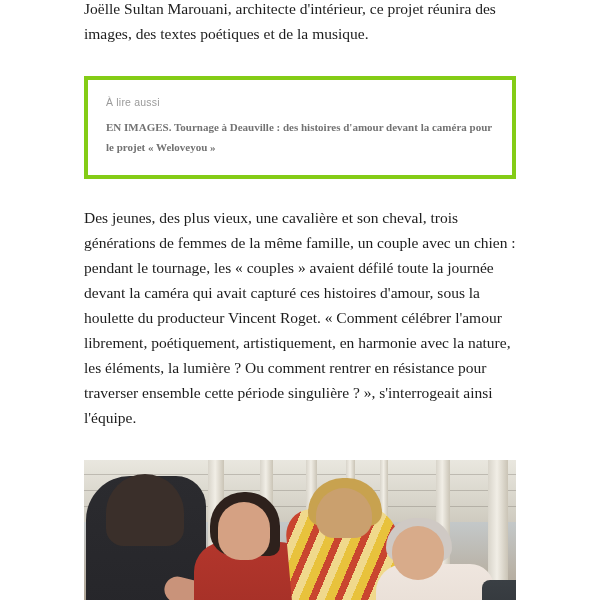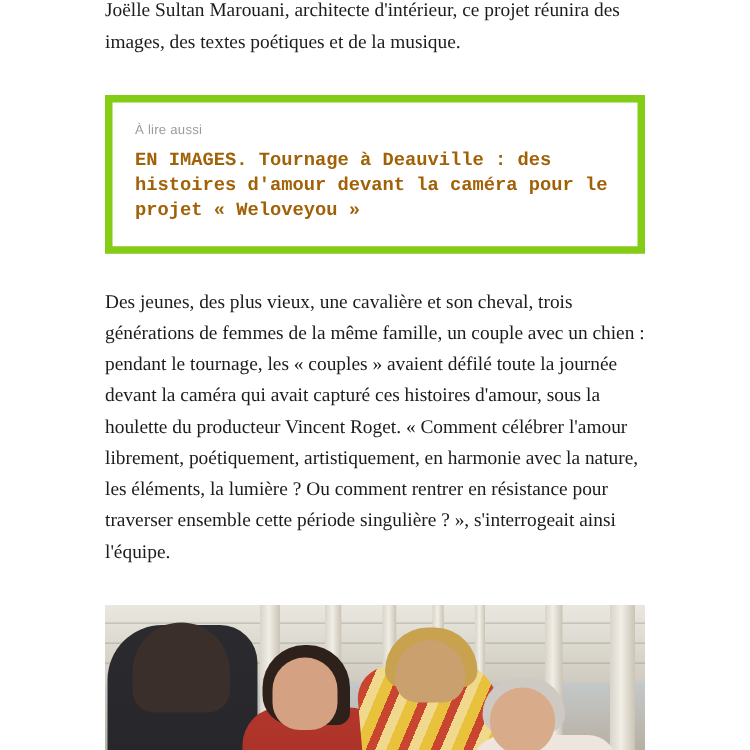--- a/index.html
+++ b/index.html
@@ -38,38 +38,38 @@
   }
   .para b, .bold {
     font-weight: normal;
   }
   .spacer-1 { height: 30px; }
   .spacer-2 { height: 26px; }
   .spacer-3 { height: 30px; }
 
   
   .readalso {
-    border: 6px solid #84cc16;
+    border: 4px solid #84cc16;
     background: #ffffff;
     padding: 16px 17px 18px 18px;
     box-sizing: border-box;
   }
   .readalso .kicker {
     font-family: "Liberation Sans", sans-serif;
     font-size: 10.5px;
     color: #9a9a9a;
     letter-spacing: 0.2px;
     margin-bottom: 9px;
   }
   .readalso .link {
-    font-family: Liberation Mono, monospace;
-    font-size: 15px;
+    font-family: Liberation Serif, serif;
+    font-size: 11px;
     line-height: 20px;
     font-weight: bold;
-    color: #a16207;
+    color: #737373;
     text-decoration: none;
     display: block;
   }
 
   
   .photo-wrap {
     padding: 0 84px;
     box-sizing: border-box;
   }
   .photo {

